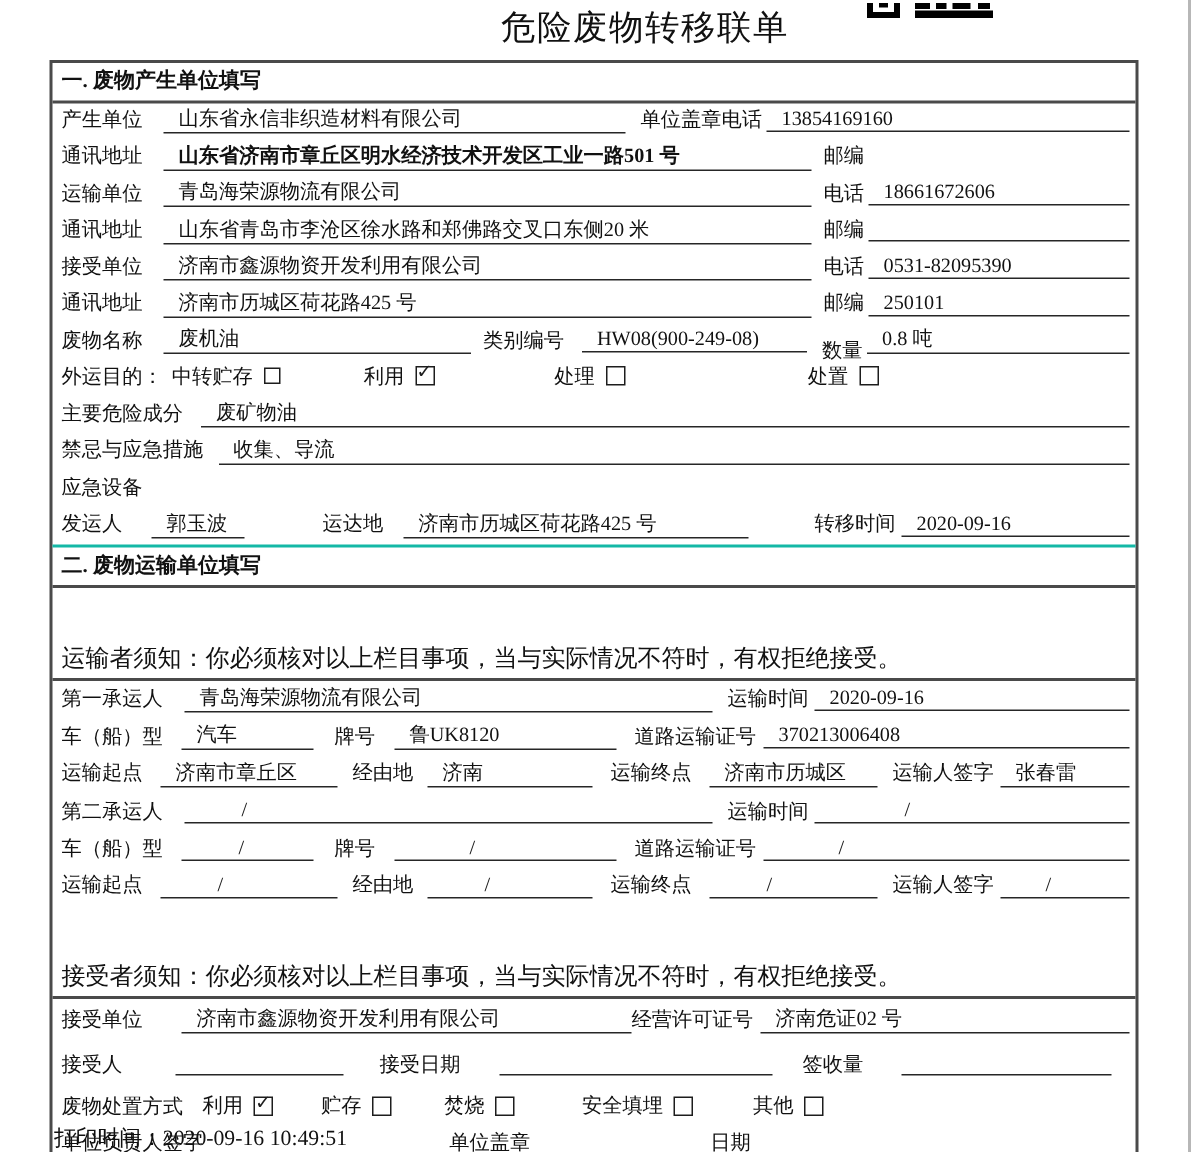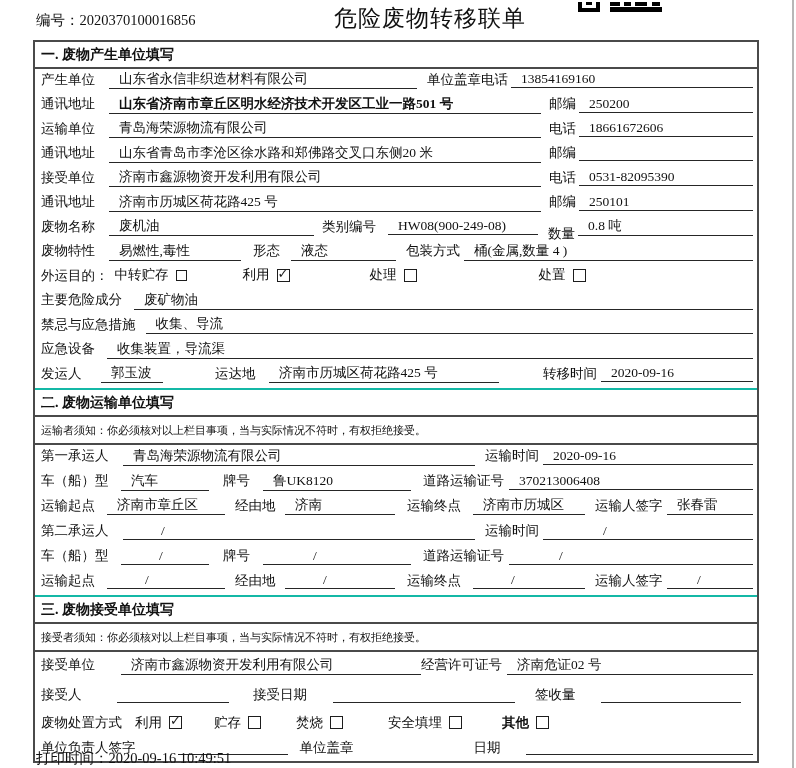--- a/index.html
+++ b/index.html
@@ -14,21 +14,21 @@
   .serial{position:absolute;left:36px;top:11px;font-size:14.5px;white-space:nowrap;}
   .doc-title{position:absolute;left:70px;top:3px;width:720px;text-align:center;
     font-size:23px;font-weight:normal;letter-spacing:1px;}
   .qr-frag{position:absolute;left:578px;top:0;}
   
   .form-table{position:absolute;left:33px;top:40px;width:726px;box-sizing:border-box;
     border:2px solid #4a4a4a;background:#fff;}
   .section-heading{font-weight:bold;font-size:14px;padding:4px 6px 3px 6px;
     border-bottom:2px solid #4a4a4a;line-height:18px;}
   .bt{border-top:2px solid #14b8a6;}
-  .notice-row{padding:5px 6px 4px 6px;border-bottom:2px solid #4a4a4a;line-height:17px;font-size:11px;}
+  .notice-row{padding:5px 6px 4px 6px;border-bottom:2px solid #4a4a4a;line-height:17px;font-size:16px;margin-top:34px;}
   .frow{display:flex;align-items:center;padding:0 4px 3px 6px;height:24.5px;box-sizing:border-box;}
   .frow.h30{height:30px;}
   .frow.h26{height:26px;}
   .frow.h22{height:23px;}
   .lbl{white-space:nowrap;flex:0 0 auto;}
   .val{border-bottom:1.2px solid #262626;white-space:nowrap;box-sizing:border-box;
     padding:0 2px 0 10px;flex:0 0 auto;min-height:15px;}
   .fill{flex:1 1 auto;}
   .slash{padding-left:38px;}
   
@@ -40,21 +40,20 @@
   .cb.small{width:9px;height:9px;}
   
   .print-time{position:absolute;left:36px;top:749px;font-size:14.5px;white-space:nowrap;}
 </style>
 </head>
 <body>
 
 <div class="page-edge-line"></div>
 
 <div class="doc-header">
-  <div class="serial"><span>编号：</span><span>2020370100016856</span></div>
   <div class="doc-title">危险废物转移联单</div>
   <div class="qr-frag">
     <svg width="90" height="10" viewBox="0 0 90 10">
       <rect x="0" y="0" width="4" height="10" fill="#000"></rect>
       <rect x="18" y="0" width="4" height="10" fill="#000"></rect>
       <rect x="0" y="6" width="22" height="4" fill="#000"></rect>
       <rect x="8" y="0" width="6" height="3" fill="#000"></rect>
       <rect x="32" y="0" width="10" height="4" fill="#000"></rect>
       <rect x="46" y="0" width="7" height="4" fill="#000"></rect>
       <rect x="57" y="0" width="12" height="4" fill="#000"></rect>
@@ -73,21 +72,20 @@
     <span class="val" style="width:308px;margin-left:10px;">山东省永信非织造材料有限公司</span>
     <span class="lbl" style="margin-left:10px;">单位盖章</span>
     <span class="lbl" style="margin-left:auto;width:30px;">电话</span>
     <span class="val fill">13854169160</span>
   </div>
 
   <div class="frow">
     <span class="lbl" style="width:58px;">通讯地址</span>
     <span class="val" style="width:432px;margin-left:10px;font-weight:bold;">山东省济南市章丘区明水经济技术开发区工业一路501 号</span>
     <span class="lbl" style="margin-left:8px;width:30px;">邮编</span>
-    <span class="val fill">250200</span>
   </div>
 
   <div class="frow">
     <span class="lbl" style="width:58px;">运输单位</span>
     <span class="val" style="width:432px;margin-left:10px;">青岛海荣源物流有限公司</span>
     <span class="lbl" style="margin-left:8px;width:30px;">电话</span>
     <span class="val fill">18661672606</span>
   </div>
 
   <div class="frow">
@@ -113,28 +111,20 @@
 
   <div class="frow">
     <span class="lbl" style="width:58px;">废物名称</span>
     <span class="val" style="width:205px;margin-left:10px;">废机油</span>
     <span class="lbl" style="margin-left:8px;width:58px;">类别编号</span>
     <span class="val" style="width:150px;margin-left:8px;">HW08(900-249-08)</span>
     <span class="lbl" style="margin-left:10px;width:30px;margin-top:15px;">数量</span>
     <span class="val fill">0.8 吨</span>
   </div>
 
-  <div class="frow">
-    <span class="lbl" style="width:58px;">废物特性</span>
-    <span class="val" style="width:132px;margin-left:10px;">易燃性,毒性</span>
-    <span class="lbl" style="margin-left:12px;width:30px;">形态</span>
-    <span class="val" style="width:105px;margin-left:8px;">液态</span>
-    <span class="lbl" style="margin-left:10px;width:58px;">包装方式</span>
-    <span class="val fill">桶(金属,数量  4 )</span>
-  </div>
 
   <div class="frow">
     <span class="lbl">外运目的：</span>
     <span class="opt" style="margin-left:6px;">
       <span>中转贮存</span>
       <span class="cb small"></span>
     </span>
     <span class="opt" style="margin-left:56px;">
       <span>利用</span>
       <span class="cb checked"></span>
@@ -154,21 +144,20 @@
     <span class="val fill" style="margin-left:12px;">废矿物油</span>
   </div>
 
   <div class="frow">
     <span class="lbl">禁忌与应急措施</span>
     <span class="val fill" style="margin-left:10px;">收集、导流</span>
   </div>
 
   <div class="frow">
     <span class="lbl">应急设备</span>
-    <span class="val fill" style="margin-left:12px;">收集装置，导流渠</span>
   </div>
 
   <div class="frow">
     <span class="lbl" style="width:44px;">发运人</span>
     <span class="val" style="width:62px;margin-left:16px;">郭玉波</span>
     <span class="lbl" style="margin-left:52px;width:44px;">运达地</span>
     <span class="val" style="width:230px;margin-left:10px;">济南市历城区荷花路425 号</span>
     <span class="lbl" style="margin-left:44px;width:58px;">转移时间</span>
     <span class="val fill">2020-09-16</span>
   </div>
@@ -223,21 +212,20 @@
     <span class="lbl" style="width:58px;">运输起点</span>
     <span class="val slash" style="width:118px;margin-left:8px;">/</span>
     <span class="lbl" style="margin-left:10px;width:44px;">经由地</span>
     <span class="val slash" style="width:110px;margin-left:6px;">/</span>
     <span class="lbl" style="margin-left:12px;width:58px;">运输终点</span>
     <span class="val slash" style="width:112px;margin-left:8px;">/</span>
     <span class="lbl" style="margin-left:10px;width:72px;">运输人签字</span>
     <span class="val fill slash" style="padding-left:30px;">/</span>
   </div>
 
-  <div class="section-heading bt">三. 废物接受单位填写</div>
   <div class="notice-row">接受者须知：你必须核对以上栏目事项，当与实际情况不符时，有权拒绝接受。</div>
 
   <div class="frow h30">
     <span class="lbl" style="width:58px;">接受单位</span>
     <span class="val" style="width:300px;margin-left:22px;">济南市鑫源物资开发利用有限公司</span>
     <span class="lbl" style="width:86px;">经营许可证号</span>
     <span class="val fill">济南危证02 号</span>
   </div>
 
   <div class="frow h30">
@@ -260,21 +248,21 @@
       <span class="cb"></span>
     </span>
     <span class="opt" style="margin-left:35px;">
       <span>焚烧</span>
       <span class="cb"></span>
     </span>
     <span class="opt" style="margin-left:45px;">
       <span>安全填埋</span>
       <span class="cb"></span>
     </span>
-    <span class="opt" style="margin-left:40px;font-weight:bold;">
+    <span class="opt" style="margin-left:40px;">
       <span>其他</span>
       <span class="cb"></span>
     </span>
   </div>
 
   <div class="frow h22">
     <span class="lbl">单位负责人签字</span>
     <span class="val" style="width:110px;margin-left:42px;"></span>
     <span class="lbl" style="margin-left:12px;">单位盖章</span>
     <span class="lbl" style="margin-left:120px;width:30px;">日期</span>

